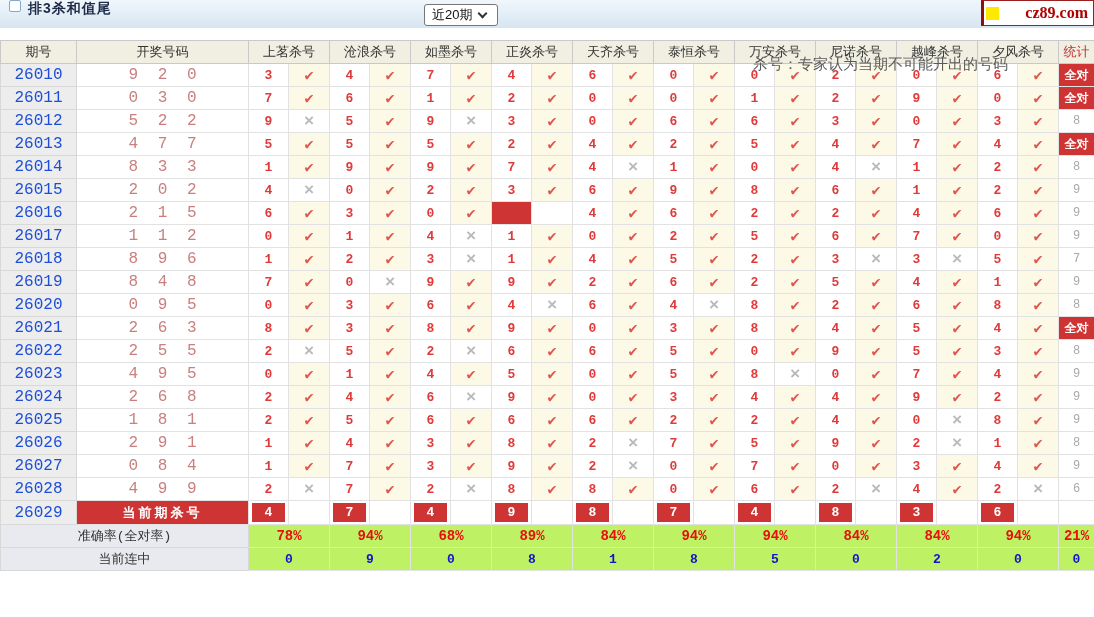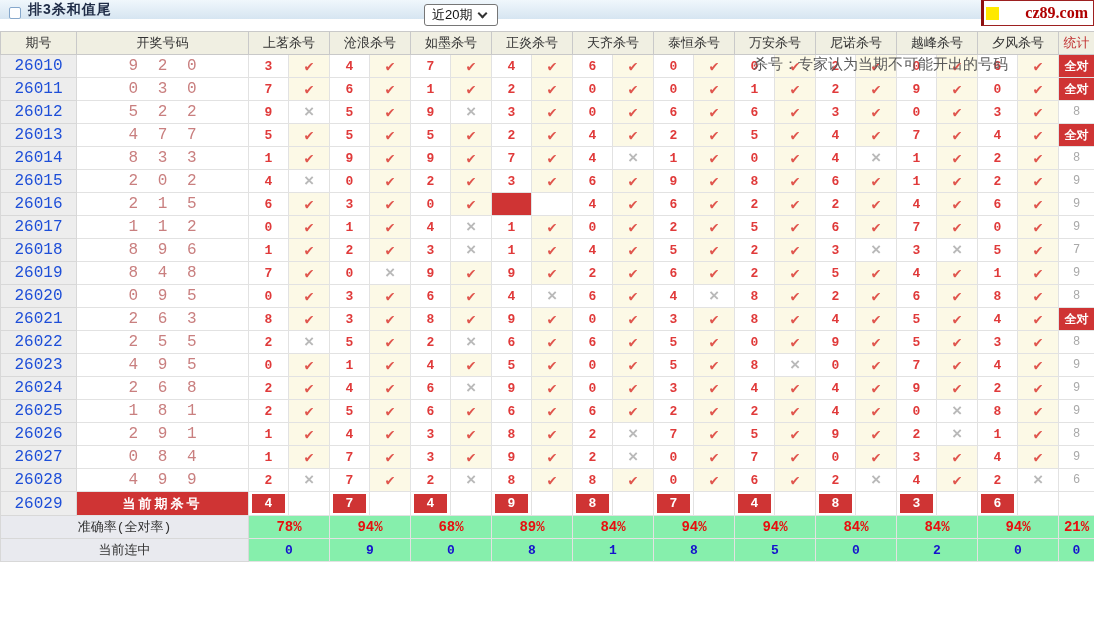--- a/index.html
+++ b/index.html
@@ -1,19 +1,19 @@
 <!DOCTYPE html>
 <html><head>
 <meta charset="utf-8">
 <style>
   * { box-sizing: border-box; margin: 0; padding: 0; }
   html,body { width:1094px; background:#fff; font-family:"Liberation Sans","DejaVu Sans",sans-serif; }
   body { height:617px; overflow:hidden; position:relative; }
 
-  .topbar { position:relative; height:19px; background:linear-gradient(180deg,#f0f7fc 0%,#d6e5f1 100%); display:flex; align-items:flex-end; }
+  .topbar { position:relative; height:28px; background:linear-gradient(180deg,#f0f7fc 0%,#d6e5f1 100%); display:flex; align-items:flex-start; }
   .cbx { width:12px; height:12px; border:1px solid #86a8cc; background:#fdfeff; border-radius:2px; margin:0 7px 0 9px; display:inline-block; }
   .title { font-size:14px; font-weight:bold; color:#1f2c47; letter-spacing:1px; }
   .select { position:absolute; left:424px; top:4px; height:22px; min-width:74px; background:#fff; border:1px solid #767676; border-radius:3px; display:flex; align-items:center; padding:0 7px 0 7px; font-size:13px; color:#111; gap:7px; cursor:default; }
   .arrow { width:7px; height:7px; border-right:2px solid #333; border-bottom:2px solid #333; transform:rotate(45deg); margin-top:-4px; }
   .note { position:absolute; right:86px; top:9px; font-size:15px; color:#5a5a5a; white-space:nowrap;margin-top:46px; }
   .logo { position:absolute; right:0; top:0; height:26px; background:#fff; border:1px solid #9d2020; border-left:3px solid #8d0f0f; display:flex; align-items:center; padding:0 5px 0 2px; z-index:5;gap:24px; }
   .logo-sq { width:13px; height:13px; background:#ffe900; margin-right:2px; display:inline-block; }
   .logo-text { font-family:"Liberation Serif","DejaVu Serif",serif; font-weight:bold; font-size:16px; color:#b00000; }
 
   table { border-collapse:collapse; table-layout:fixed; width:1094px; margin-top:12px;font-family:Liberation Mono, monospace; }
@@ -30,21 +30,21 @@
   td.mc { background:#fcf9e6; color:#e0564e; font-size:15px; }
   td.mx { color:#b9b9b9; font-size:17px; font-weight:bold; }
   td.stat-num { color:#a9a9a9; font-size:12px; background:#fff; }
   td.stat-all { background:#cf3434; color:#fff; font-weight:bold; font-size:12px; }
 
   td.cur-label { background:#cf3434; color:#fff; font-weight:bold; font-size:13px; letter-spacing:3px; }
   td.curnum { background:#fff; }
   td.curnum div { margin:2px 3px; height:19px; line-height:19px; background:#cf3434; color:#fff; font-weight:bold; font-size:13px; }
 
   td.flabel { background:#e9eaef; color:#333; font-size:13px; border-color:#d8d8d8; }
-  td.fval { background:#86efac; }
+  td.fval { background:#bef264; }
   td.fred { color:#e80f0f; font-weight:bold; font-size:14px; }
   td.fblue { color:#1512cd; font-weight:bold; font-size:13px; }
 </style>
 </head>
 <body>
 
 <div class="topbar">
   <span class="cbx"></span>
   <span class="title">排3杀和值尾</span>
   <div class="select">

